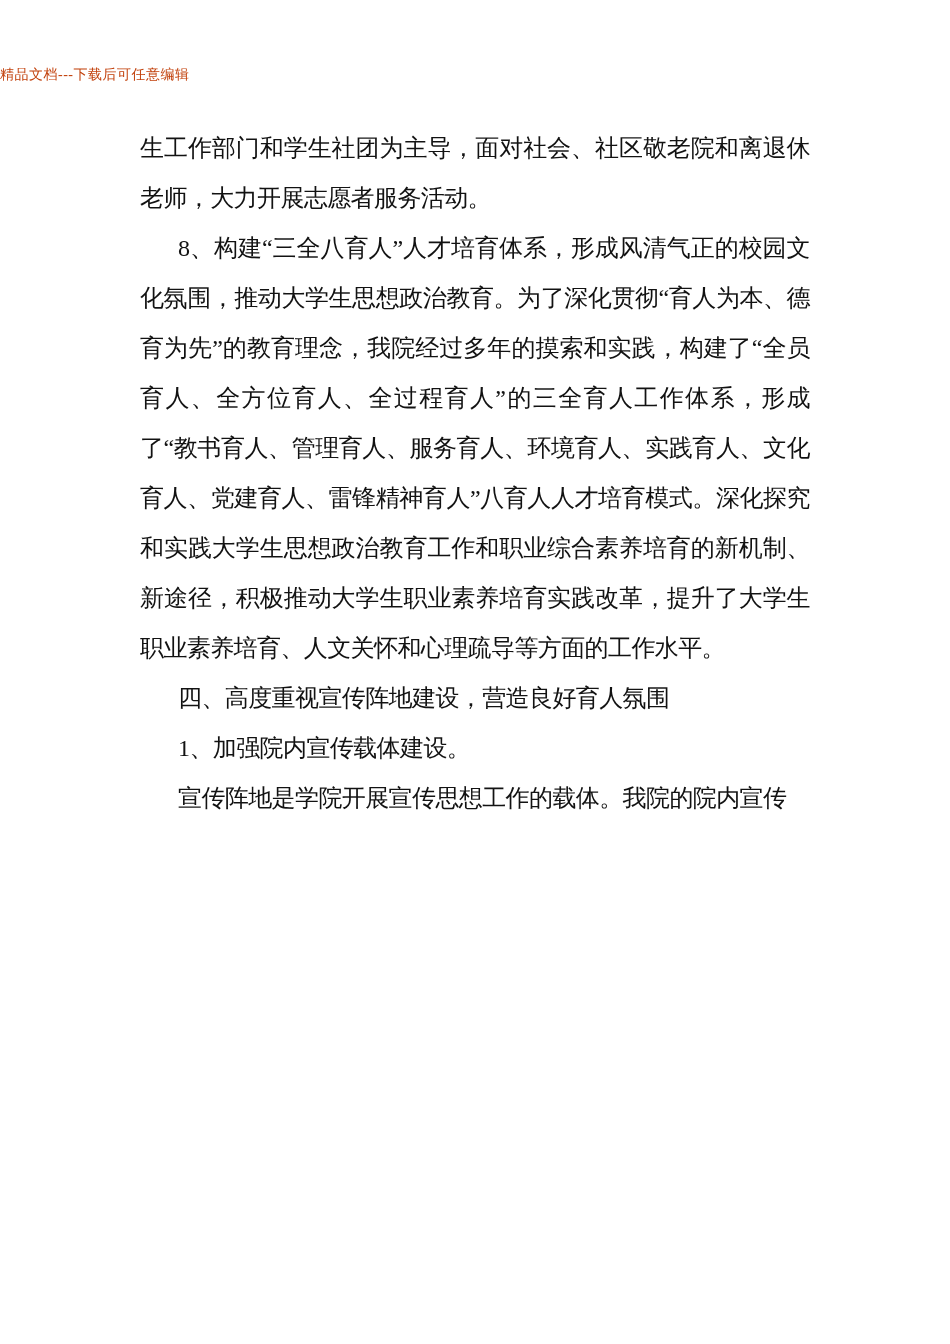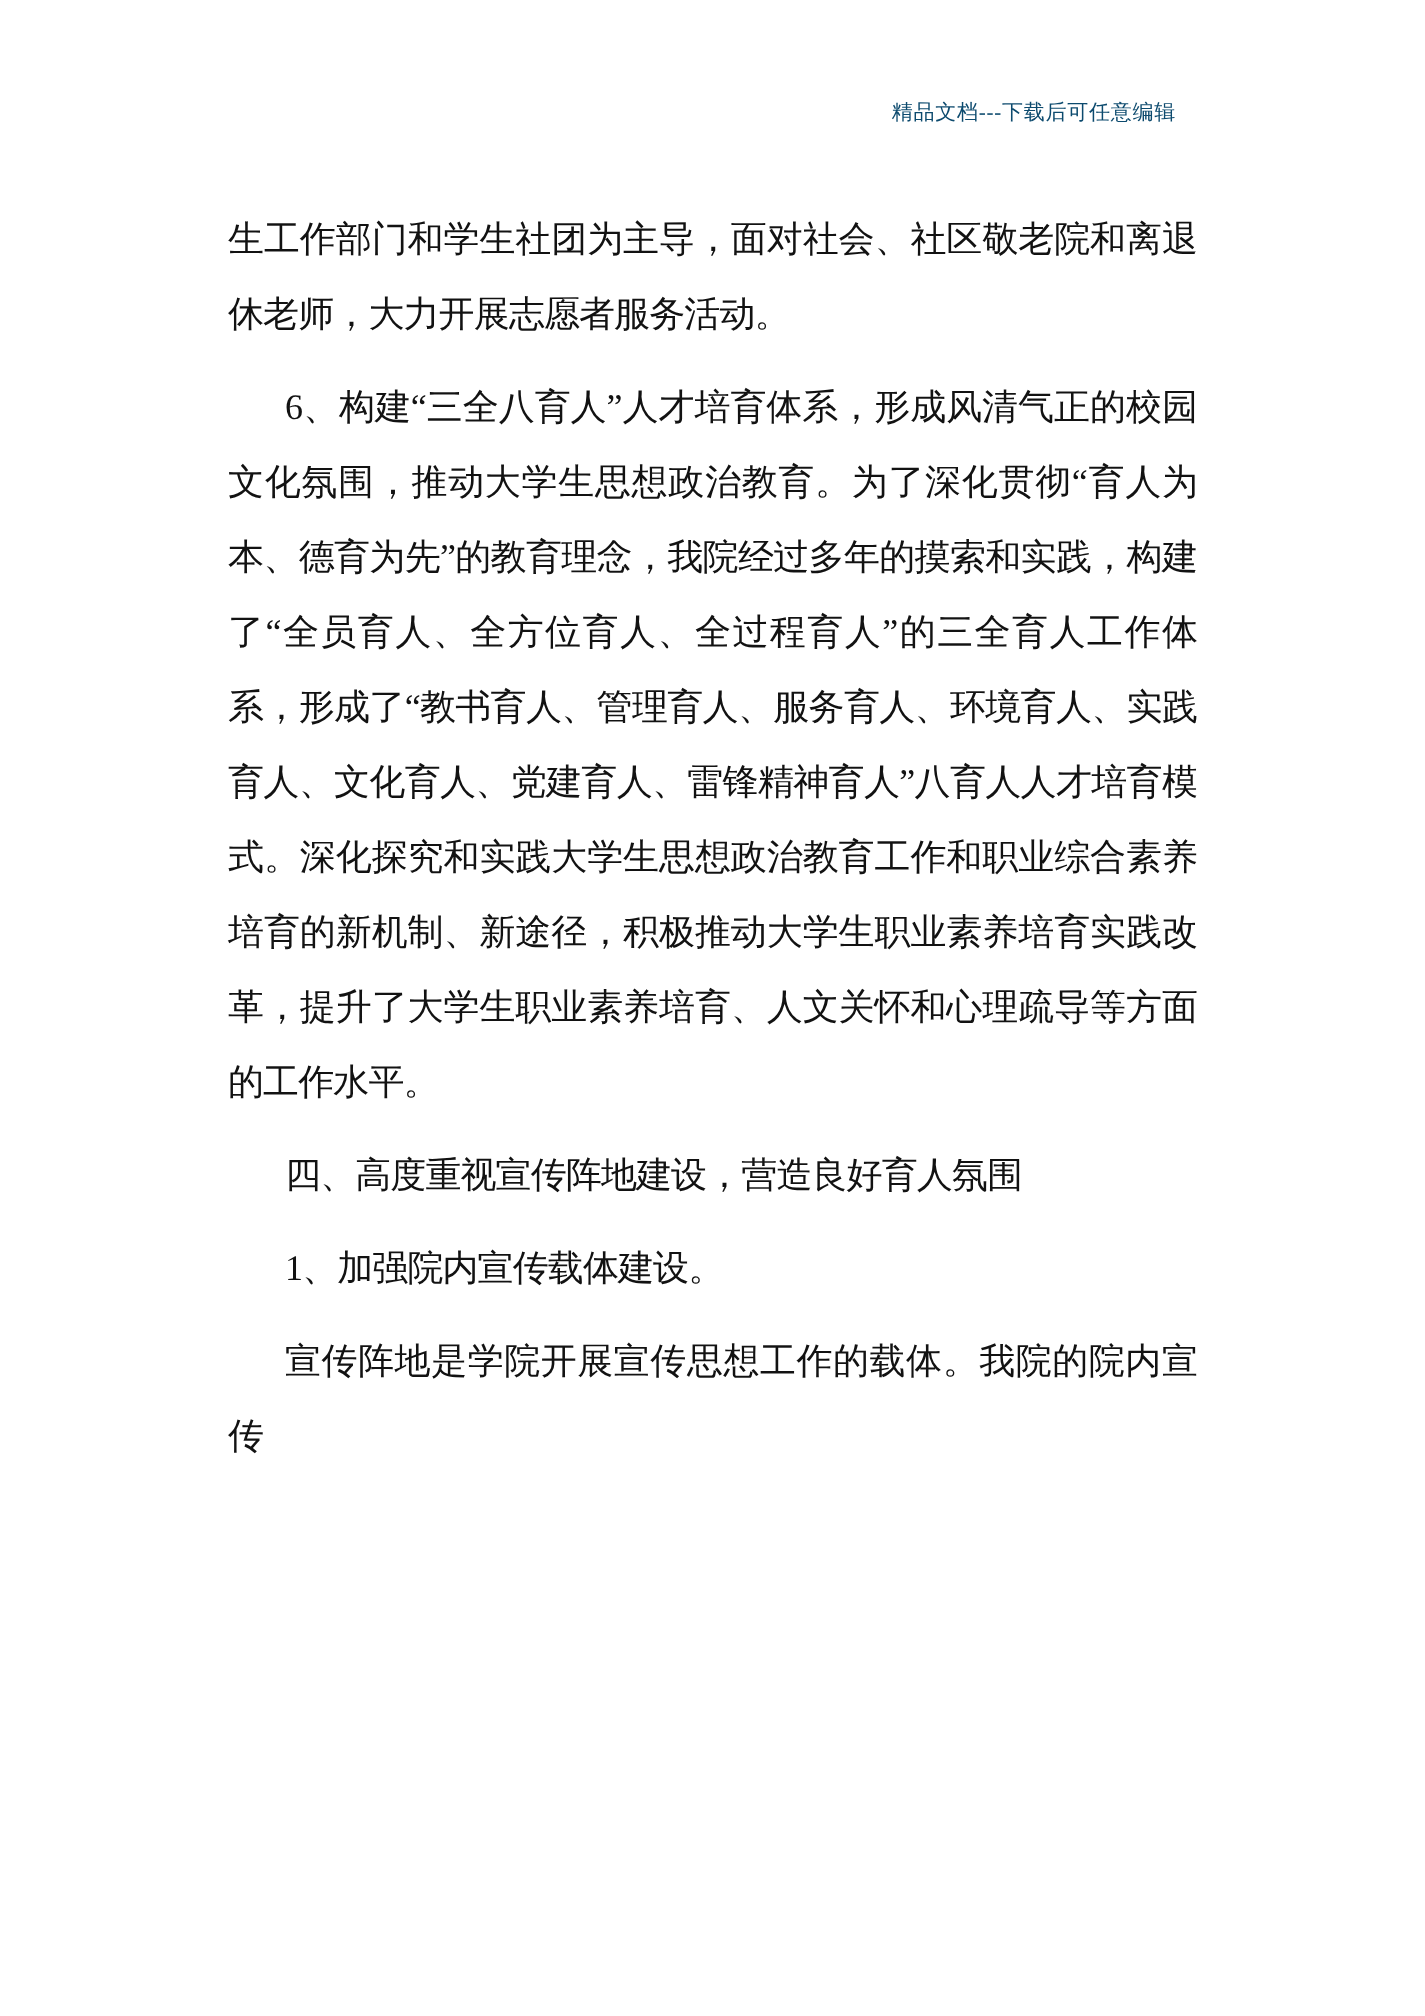--- a/index.html
+++ b/index.html
@@ -17,52 +17,52 @@
   .page {
     position: absolute;
     inset: 0;
     background: #ffffff;
   }
   .watermark {
     position: absolute;
     top: 66px;
     left: 0;
     width: 784px;
-    text-align: right;
+    text-align: left;
     font-size: 14px;
     letter-spacing: 0.5px;
-    color: #0c4a6e;
+    color: #c2410c;
   }
   .doc {
     position: absolute;
     left: 140px;
     top: 123px;
     width: 670px;
     font-size: 24px;
     line-height: 50px;
     letter-spacing: -0.6px;
     color: #121212;
     text-align: justify;
     text-justify: inter-ideograph;
   }
   .doc p {
-    margin: 12px;
+    margin: 0;
     padding: 0;
   }
   .doc p.indent {
     text-indent: 38px;
   }
 </style>
 </head>
 <body>
 
 <div class="page">
   <div class="watermark">精品文档---下载后可任意编辑</div>
 
   <div class="doc">
 
   <p class="para">生工作部门和学生社团为主导，面对社会、社区敬老院和离退休老师，大力开展志愿者服务活动。</p>
-      <p class="para indent">6、构建“三全八育人”人才培育体系，形成风清气正的校园文化氛围，推动大学生思想政治教育。为了深化贯彻“育人为本、德育为先”的教育理念，我院经过多年的摸索和实践，构建了“全员育人、全方位育人、全过程育人”的三全育人工作体系，形成了“教书育人、管理育人、服务育人、环境育人、实践育人、文化育人、党建育人、雷锋精神育人”八育人人才培育模式。深化探究和实践大学生思想政治教育工作和职业综合素养培育的新机制、新途径，积极推动大学生职业素养培育实践改革，提升了大学生职业素养培育、人文关怀和心理疏导等方面的工作水平。</p>
+      <p class="para indent">8、构建“三全八育人”人才培育体系，形成风清气正的校园文化氛围，推动大学生思想政治教育。为了深化贯彻“育人为本、德育为先”的教育理念，我院经过多年的摸索和实践，构建了“全员育人、全方位育人、全过程育人”的三全育人工作体系，形成了“教书育人、管理育人、服务育人、环境育人、实践育人、文化育人、党建育人、雷锋精神育人”八育人人才培育模式。深化探究和实践大学生思想政治教育工作和职业综合素养培育的新机制、新途径，积极推动大学生职业素养培育实践改革，提升了大学生职业素养培育、人文关怀和心理疏导等方面的工作水平。</p>
       <p class="para indent">四、高度重视宣传阵地建设，营造良好育人氛围</p>
       <p class="para indent">1、加强院内宣传载体建设。</p>
       <p class="para indent">宣传阵地是学院开展宣传思想工作的载体。我院的院内宣传</p>
     </div>
 </div>
 
 </body></html>

